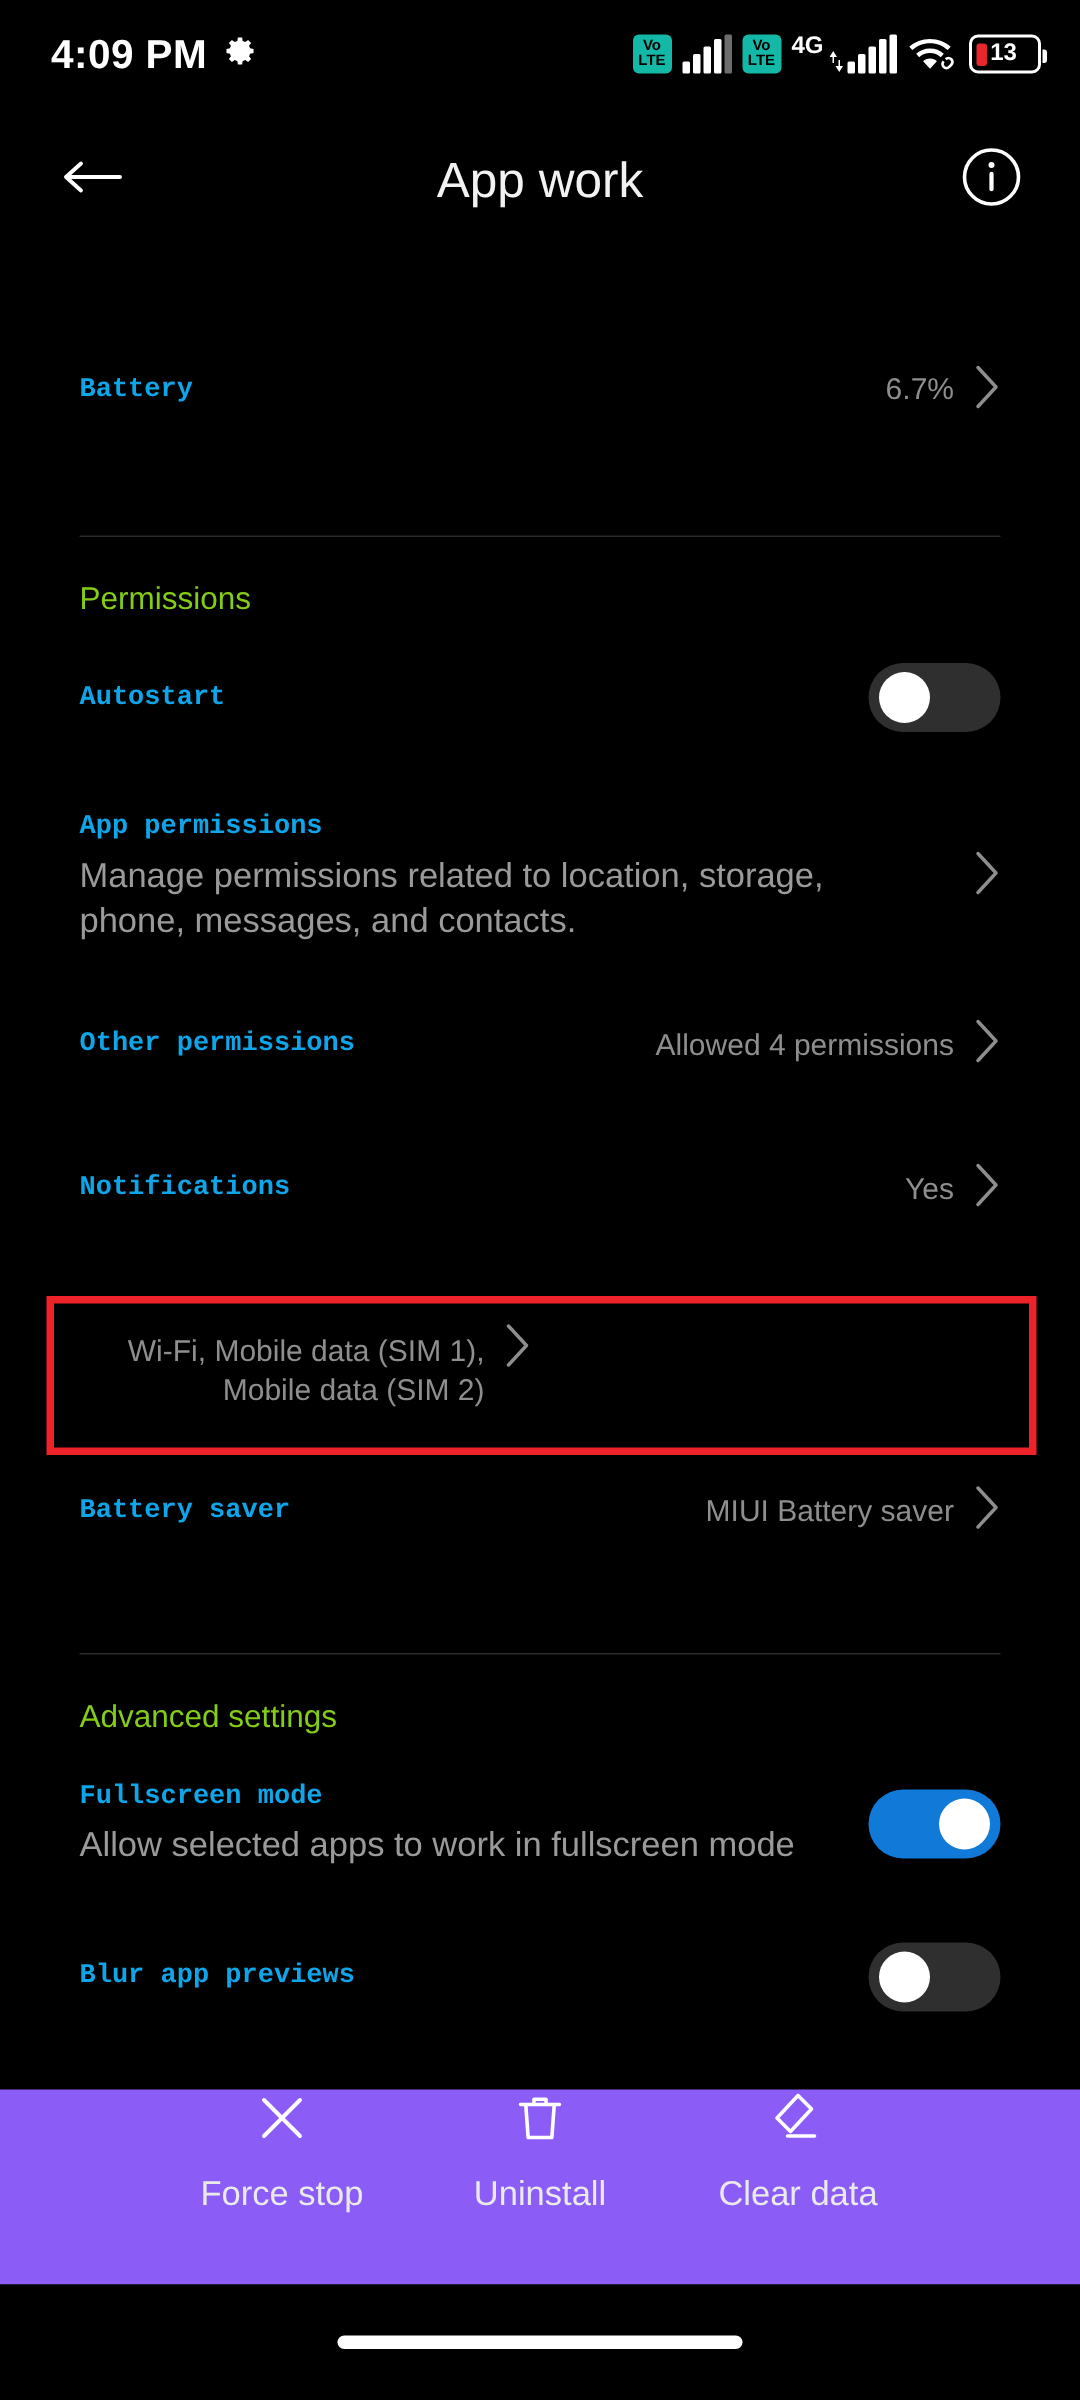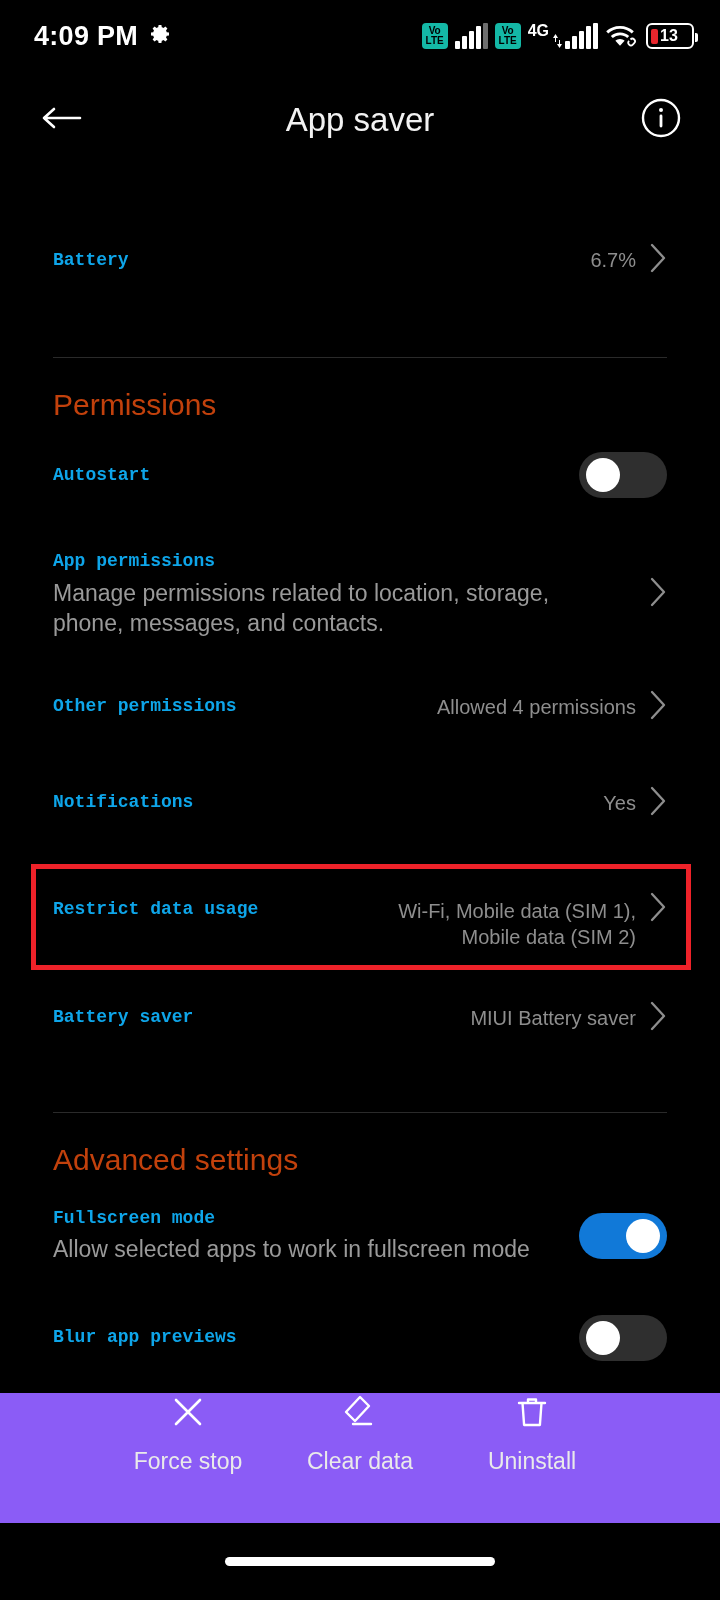--- a/index.html
+++ b/index.html
@@ -170,22 +170,22 @@
     white-space: normal;
     max-width: 270px;
     margin-top: 29px;
   }
   .chev {
     margin-left: 14px;
     flex: 0 0 auto;
     display: block;
   }
   .section-label {
-    font-size: 30px;
-    color: #c2410c;
+    font-size: 21px;
+    color: #84cc16;
     padding: 30px 0 16px 0;
   }
   .divider {
     height: 1px;
     background: #2a2a2a;
     margin: 0;
   }
 
   
   .toggle {
@@ -320,21 +320,21 @@
     </div>
   </div>
 </div>
 
 <div class="appbar">
   <span class="back-icon">
     <svg width="44" height="32" viewBox="0 0 44 32">
       <path fill="none" stroke="#ffffff" stroke-width="2.6" stroke-linecap="round" stroke-linejoin="round" d="M14 7 4 16l10 9M4 16h36"></path>
     </svg>
   </span>
-  <div class="appbar-title">App saver</div>
+  <div class="appbar-title">App work</div>
   <span class="info-icon">
     <svg width="42" height="42" viewBox="0 0 42 42">
       <circle cx="21" cy="21" r="18" fill="none" stroke="#ffffff" stroke-width="2.4"></circle>
       <circle cx="21" cy="13" r="2" fill="#ffffff"></circle>
       <rect x="19.6" y="17.5" width="2.8" height="13" rx="1.4" fill="#ffffff"></rect>
     </svg>
   </span>
 </div>
 
 <div class="content">
@@ -404,23 +404,20 @@
     <span class="chev">
       <svg width="17" height="30" viewBox="0 0 17 30">
           <path fill="none" stroke="#8e8e8e" stroke-width="2.3" stroke-linecap="round" stroke-linejoin="round" d="M2 2l12 13L2 28"></path>
         </svg>
     </span>
   </div>
 
   <div style="height:20px"></div>
 
   <div class="row" style="min-height:96px">
-    <div class="row-texts">
-      <div class="row-title">Restrict data usage</div>
-    </div>
     <div class="row-value wrap">Wi-Fi, Mobile data (SIM 1), Mobile data (SIM 2)</div>
     <span class="chev">
       <svg width="17" height="30" viewBox="0 0 17 30">
           <path fill="none" stroke="#8e8e8e" stroke-width="2.3" stroke-linecap="round" stroke-linejoin="round" d="M2 2l12 13L2 28"></path>
         </svg>
     </span>
   </div>
 
   <div style="height:22px"></div>
 
@@ -468,38 +465,38 @@
 
 <div class="bottom-bar">
 
   <div class="action">
     <span>
       <svg width="38" height="38" viewBox="0 0 38 38">
         <path fill="none" stroke="#ffffff" stroke-width="2.6" stroke-linecap="round" d="M7 7l24 24M31 7L7 31"></path>
       </svg>
     </span>
     <div class="action-label">Force stop</div>
+  </div>
+
+  <div class="action">
+    <span>
+      <svg width="38" height="38" viewBox="0 0 38 38">
+        <path fill="none" stroke="#ffffff" stroke-width="2.4" stroke-linecap="round" stroke-linejoin="round" d="M6 10h26M15 10V6.5h8V10M9.5 10l1.6 22h15.8l1.6-22"></path>
+      </svg>
+    </span>
+    <div class="action-label">Uninstall</div>
   </div>
 
   <div class="action">
     <span>
       <svg width="38" height="38" viewBox="0 0 38 38">
         <path fill="none" stroke="#ffffff" stroke-width="2.4" stroke-linecap="round" stroke-linejoin="round" d="M19 4 5 19l9 9 14-15z"></path>
         <path fill="none" stroke="#ffffff" stroke-width="2.4" stroke-linecap="round" d="M12 31h18"></path>
       </svg>
     </span>
     <div class="action-label">Clear data</div>
   </div>
 
-  <div class="action">
-    <span>
-      <svg width="38" height="38" viewBox="0 0 38 38">
-        <path fill="none" stroke="#ffffff" stroke-width="2.4" stroke-linecap="round" stroke-linejoin="round" d="M6 10h26M15 10V6.5h8V10M9.5 10l1.6 22h15.8l1.6-22"></path>
-      </svg>
-    </span>
-    <div class="action-label">Uninstall</div>
-  </div>
-
 </div>
 
 <div class="navbar">
   <div class="home-pill"></div>
 </div>
 
 </body></html>

